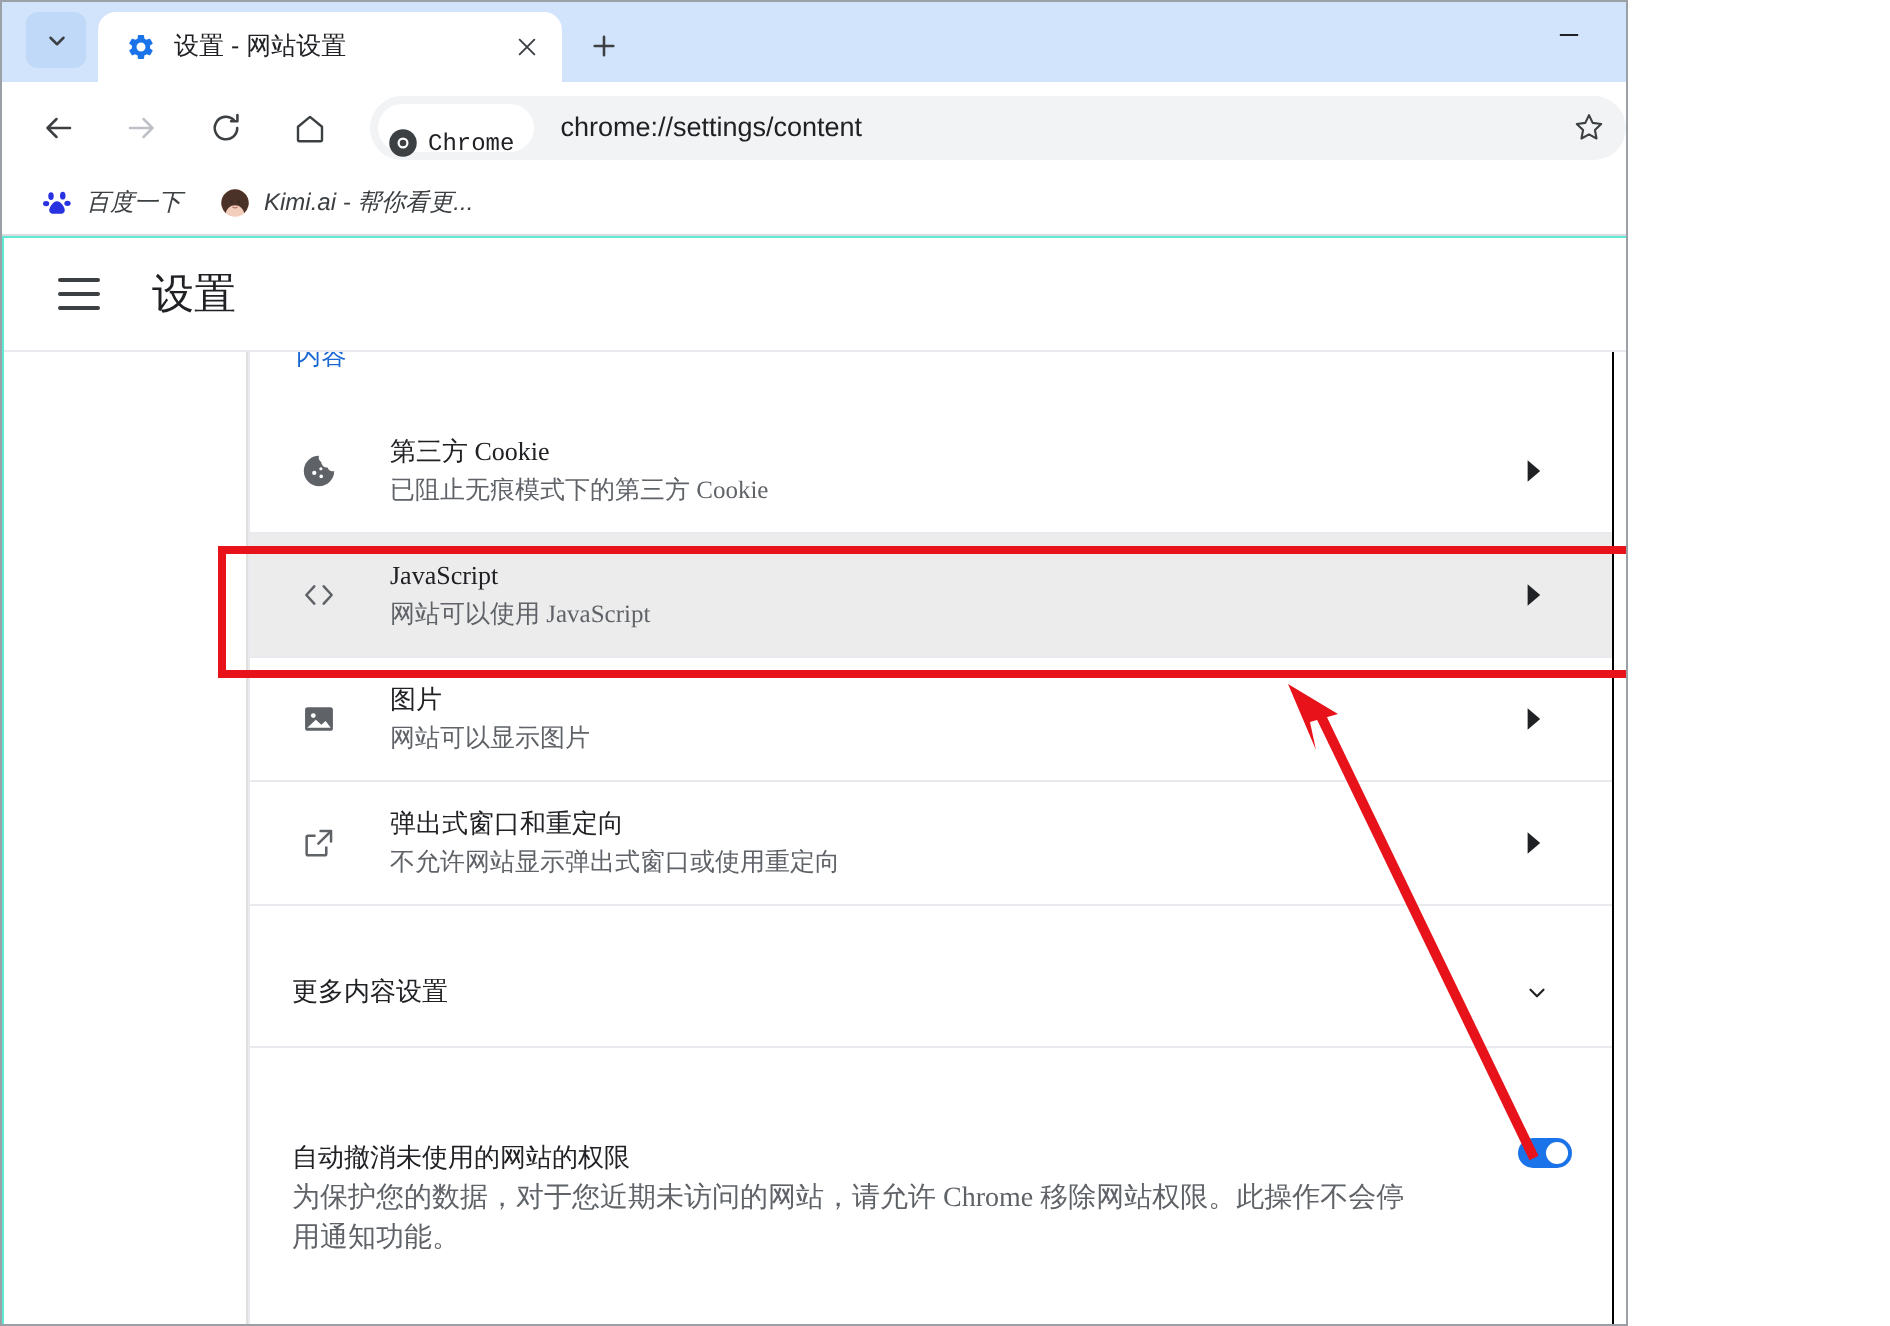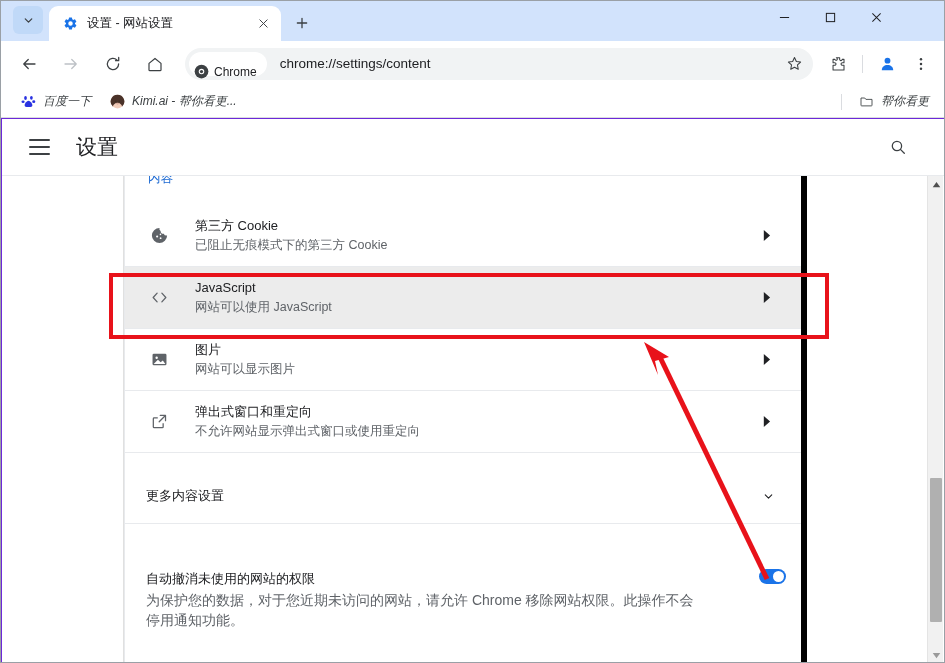--- a/index.html
+++ b/index.html
@@ -5,22 +5,22 @@
   * { box-sizing: border-box; margin: 0; padding: 0; }
   html, body {
     width: 945px; height: 663px;
     font-family: "Liberation Sans", "DejaVu Sans", sans-serif;
     background: #ffffff;
     overflow: hidden;
   }
 
   #window {
     position: relative;
-    width: 945px; height: 663px;
-    background: #6d28d9;
+    width: 814px; height: 663px;
+    background: #5eead4;
     border: 1px solid #9aa0a6;
     overflow: hidden;
   }
 
   
   #tabstrip {
     position: absolute; left: 0; top: 0; width: 945px; height: 40px;
     background: #d2e3fc;
   }
   #tab-search-btn {
@@ -86,20 +86,21 @@
     margin-left: 14px;
     height: 32px; flex: 1 1 auto; margin-right: 10px;
     background: #f1f3f4; border-radius: 16px;
     display: flex; align-items: center;
   }
   #chrome-chip {
     margin-left: 4px; height: 24px;
     background: #ffffff; border-radius: 12px;
     display: flex; align-items: center; padding: 16px 10px 0 5px;
     flex: 0 0 auto;
+    font-family: Liberation Mono, monospace;
   }
   #chrome-chip-label { font-size: 12px; color: #202124; margin-left: 5px; }
   #url-text {
     margin-left: 13px; font-size: 13.5px; color: #202124; flex: 1 1 auto;
     white-space: nowrap; overflow: hidden;
   }
   #star-btn {
     width: 28px; height: 28px; margin-right: 5px; flex: 0 0 28px;
     display: flex; align-items: center; justify-content: center;
     border-radius: 50%;
@@ -169,22 +170,23 @@
     position: absolute; left: 19px; top: 0; width: 103px; height: 487px;
     background: #ffffff;
     border-right: 1px solid #e0e0e0;
   }
 
   
   #card {
     position: absolute; left: 122px; top: 0; width: 683px; height: 487px;
     background: #ffffff;
     border-left: 1px solid #e8eaed;
-    border-right: 6px solid #000000;
+    border-right: 1px solid #000000;
     overflow: hidden;
+    font-family: Liberation Serif, serif;
   }
 
   #section-label {
     position: absolute; left: 23px; top: -6px;
     font-size: 12.5px; color: #1967d2; letter-spacing: .3px;
   }
 
   .row {
     position: absolute; left: 0; width: 683px;
     display: flex; align-items: center;

